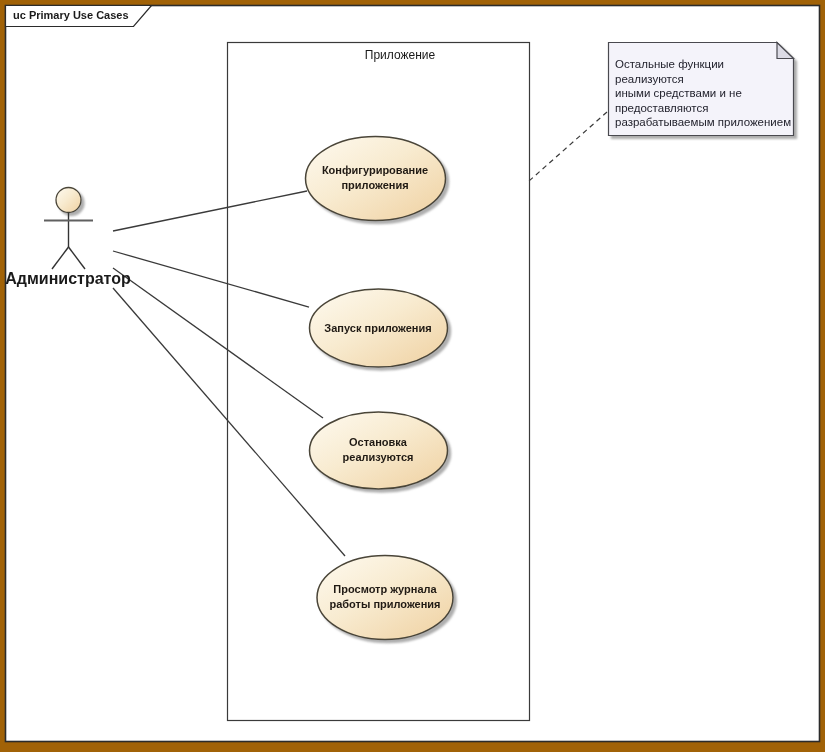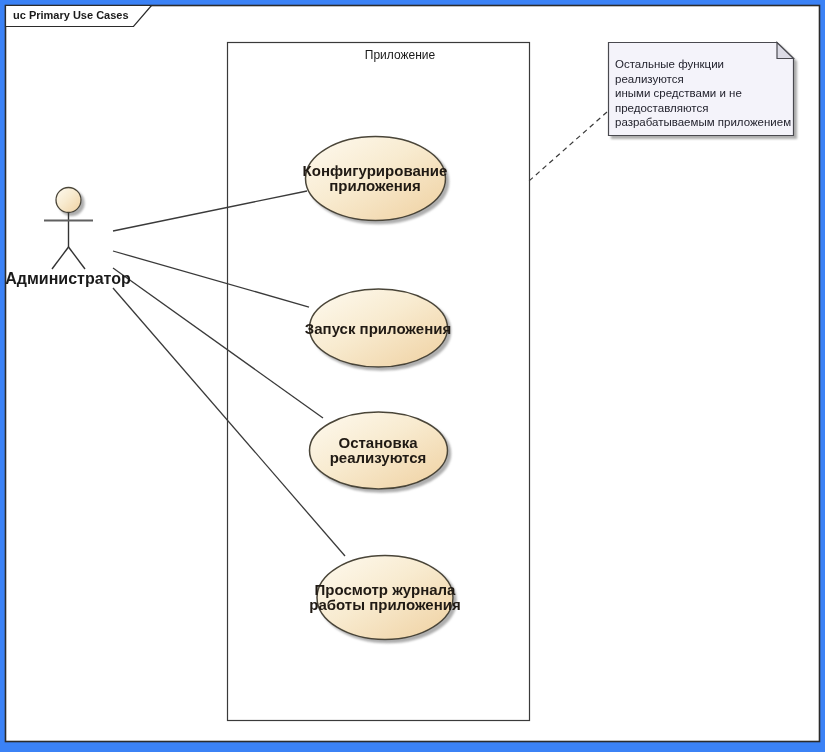--- a/index.html
+++ b/index.html
@@ -4,21 +4,21 @@
 <style>
   html, body {
     margin: 0;
     padding: 0;
     background: #ffffff;
   }
   .canvas {
     position: relative;
     width: 825px;
     height: 752px;
-    background: #3b82f6;
+    background: #a16207;
     font-family: "Liberation Sans", sans-serif;
     overflow: hidden;
   }
   .canvas svg {
     position: absolute;
     left: 0;
     top: 0;
   }
   .label {
     position: absolute;
@@ -43,21 +43,21 @@
   .actor-label {
     left: 68px;
     top: 279px;
     transform: translate(-50%, -50%);
     font-size: 16px;
     font-weight: bold;
     text-align: center;
   }
   .uc-label {
     transform: translate(-50%, -50%);
-    font-size: 15px;
+    font-size: 11px;
     font-weight: bold;
     text-align: center;
     line-height: 15px;
     color: #201a14;
   }
   .uc-label-1 { left: 375px; top: 178px; }
   .uc-label-2 { left: 378px; top: 328px; }
   .uc-label-3 { left: 378px; top: 450px; }
   .uc-label-4 { left: 385px; top: 597px; }
   .note-text {

